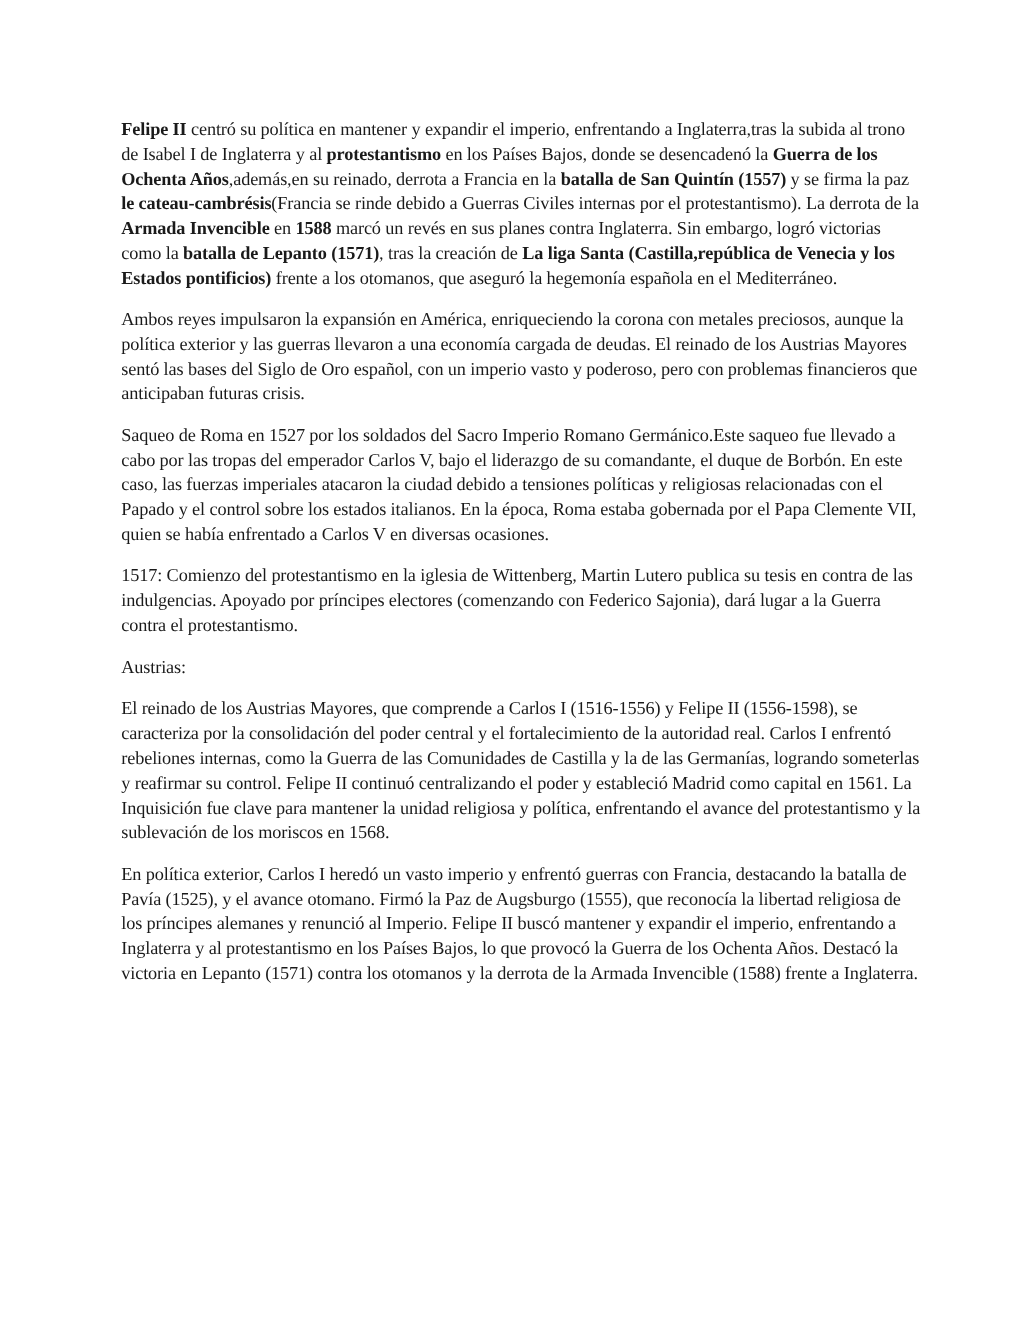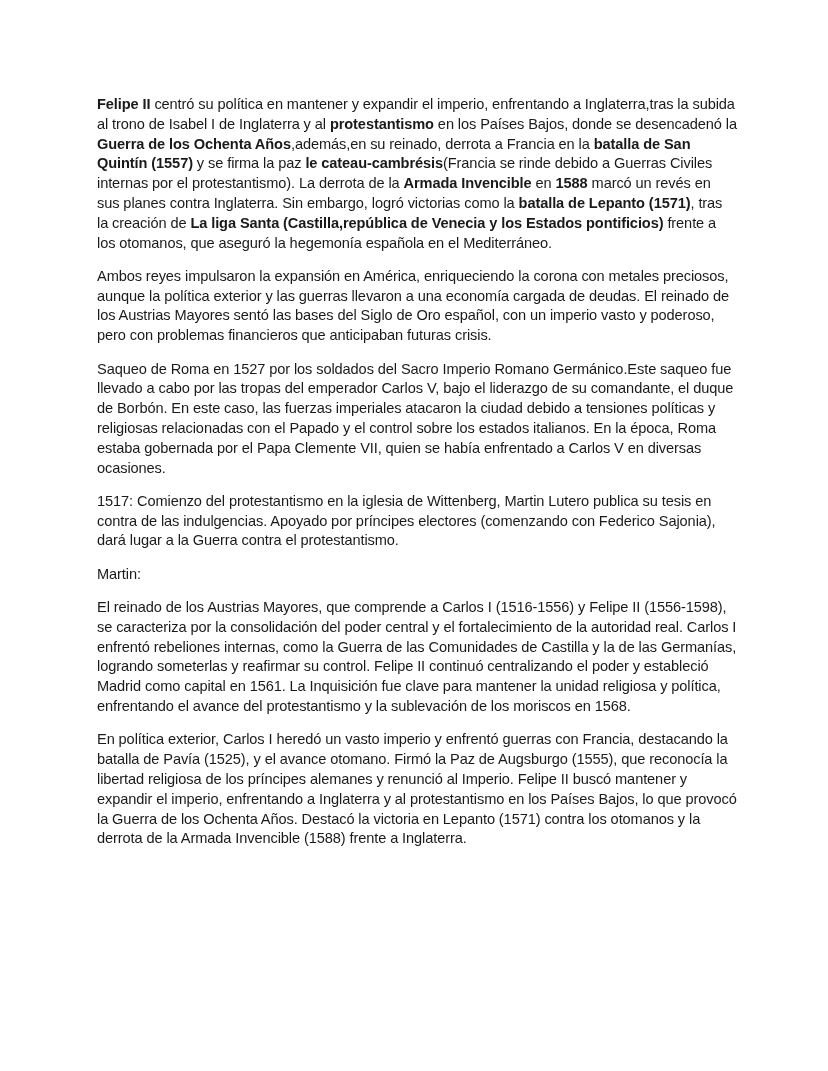--- a/index.html
+++ b/index.html
@@ -2,21 +2,21 @@
 <html><head>
 <meta charset="utf-8">
 <style>
   html, body { margin: 0; padding: 0; background: #ffffff; }
   body { width: 828px; height: 1071px; overflow: hidden; position: relative; }
   .page {
     position: absolute;
     left: 97px;
     top: 95px;
     width: 640px;
-    font-family: Liberation Sans, sans-serif;
+    font-family: Liberation Serif, serif;
     font-size: 14.6px;
     line-height: 19.8px;
     color: #1a1a1a;
     letter-spacing: -0.1px;
   }
   .para { margin: 0 0 13.5px 0; }
   .seg-bold { font-weight: bold; }
 </style>
 </head>
 <body>
@@ -32,21 +32,21 @@
 
   <p class="para">
     <span>Saqueo de Roma en 1527 por los soldados del Sacro Imperio Romano Germánico.Este saqueo fue llevado a cabo por las tropas del emperador Carlos V, bajo el liderazgo de su comandante, el duque de Borbón. En este caso, las fuerzas imperiales atacaron la ciudad debido a tensiones políticas y religiosas relacionadas con el Papado y el control sobre los estados italianos. En la época, Roma estaba gobernada por el Papa Clemente VII, quien se había enfrentado a Carlos V en diversas ocasiones.</span>
   </p>
 
   <p class="para">
     <span>1517: Comienzo del protestantismo en la iglesia de Wittenberg, Martin Lutero publica su tesis en contra de las indulgencias. Apoyado por príncipes electores (comenzando con Federico Sajonia),  dará lugar a la Guerra contra el protestantismo.</span>
   </p>
 
   <p class="para">
-    <span>Martin:</span>
+    <span>Austrias:</span>
   </p>
 
   <p class="para">
     <span>El reinado de los Austrias Mayores, que comprende a Carlos I (1516-1556) y Felipe II (1556-1598), se caracteriza por la consolidación del poder central y el fortalecimiento de la autoridad real. Carlos I enfrentó rebeliones internas, como la Guerra de las Comunidades de Castilla y la de las Germanías, logrando someterlas y reafirmar su control. Felipe II continuó centralizando el poder y estableció Madrid como capital en 1561. La Inquisición fue clave para mantener la unidad religiosa y política, enfrentando el avance del protestantismo y la sublevación de los moriscos en 1568.</span>
   </p>
 
   <p class="para">
     <span>En política exterior, Carlos I heredó un vasto imperio y enfrentó guerras con Francia, destacando la batalla de Pavía (1525), y el avance otomano. Firmó la Paz de Augsburgo (1555), que reconocía la libertad religiosa de los príncipes alemanes y renunció al Imperio. Felipe II buscó mantener y expandir el imperio, enfrentando a Inglaterra y al protestantismo en los Países Bajos, lo que provocó la Guerra de los Ochenta Años. Destacó la victoria en Lepanto (1571) contra los otomanos y la derrota de la Armada Invencible (1588) frente a Inglaterra.</span>
   </p>
 

